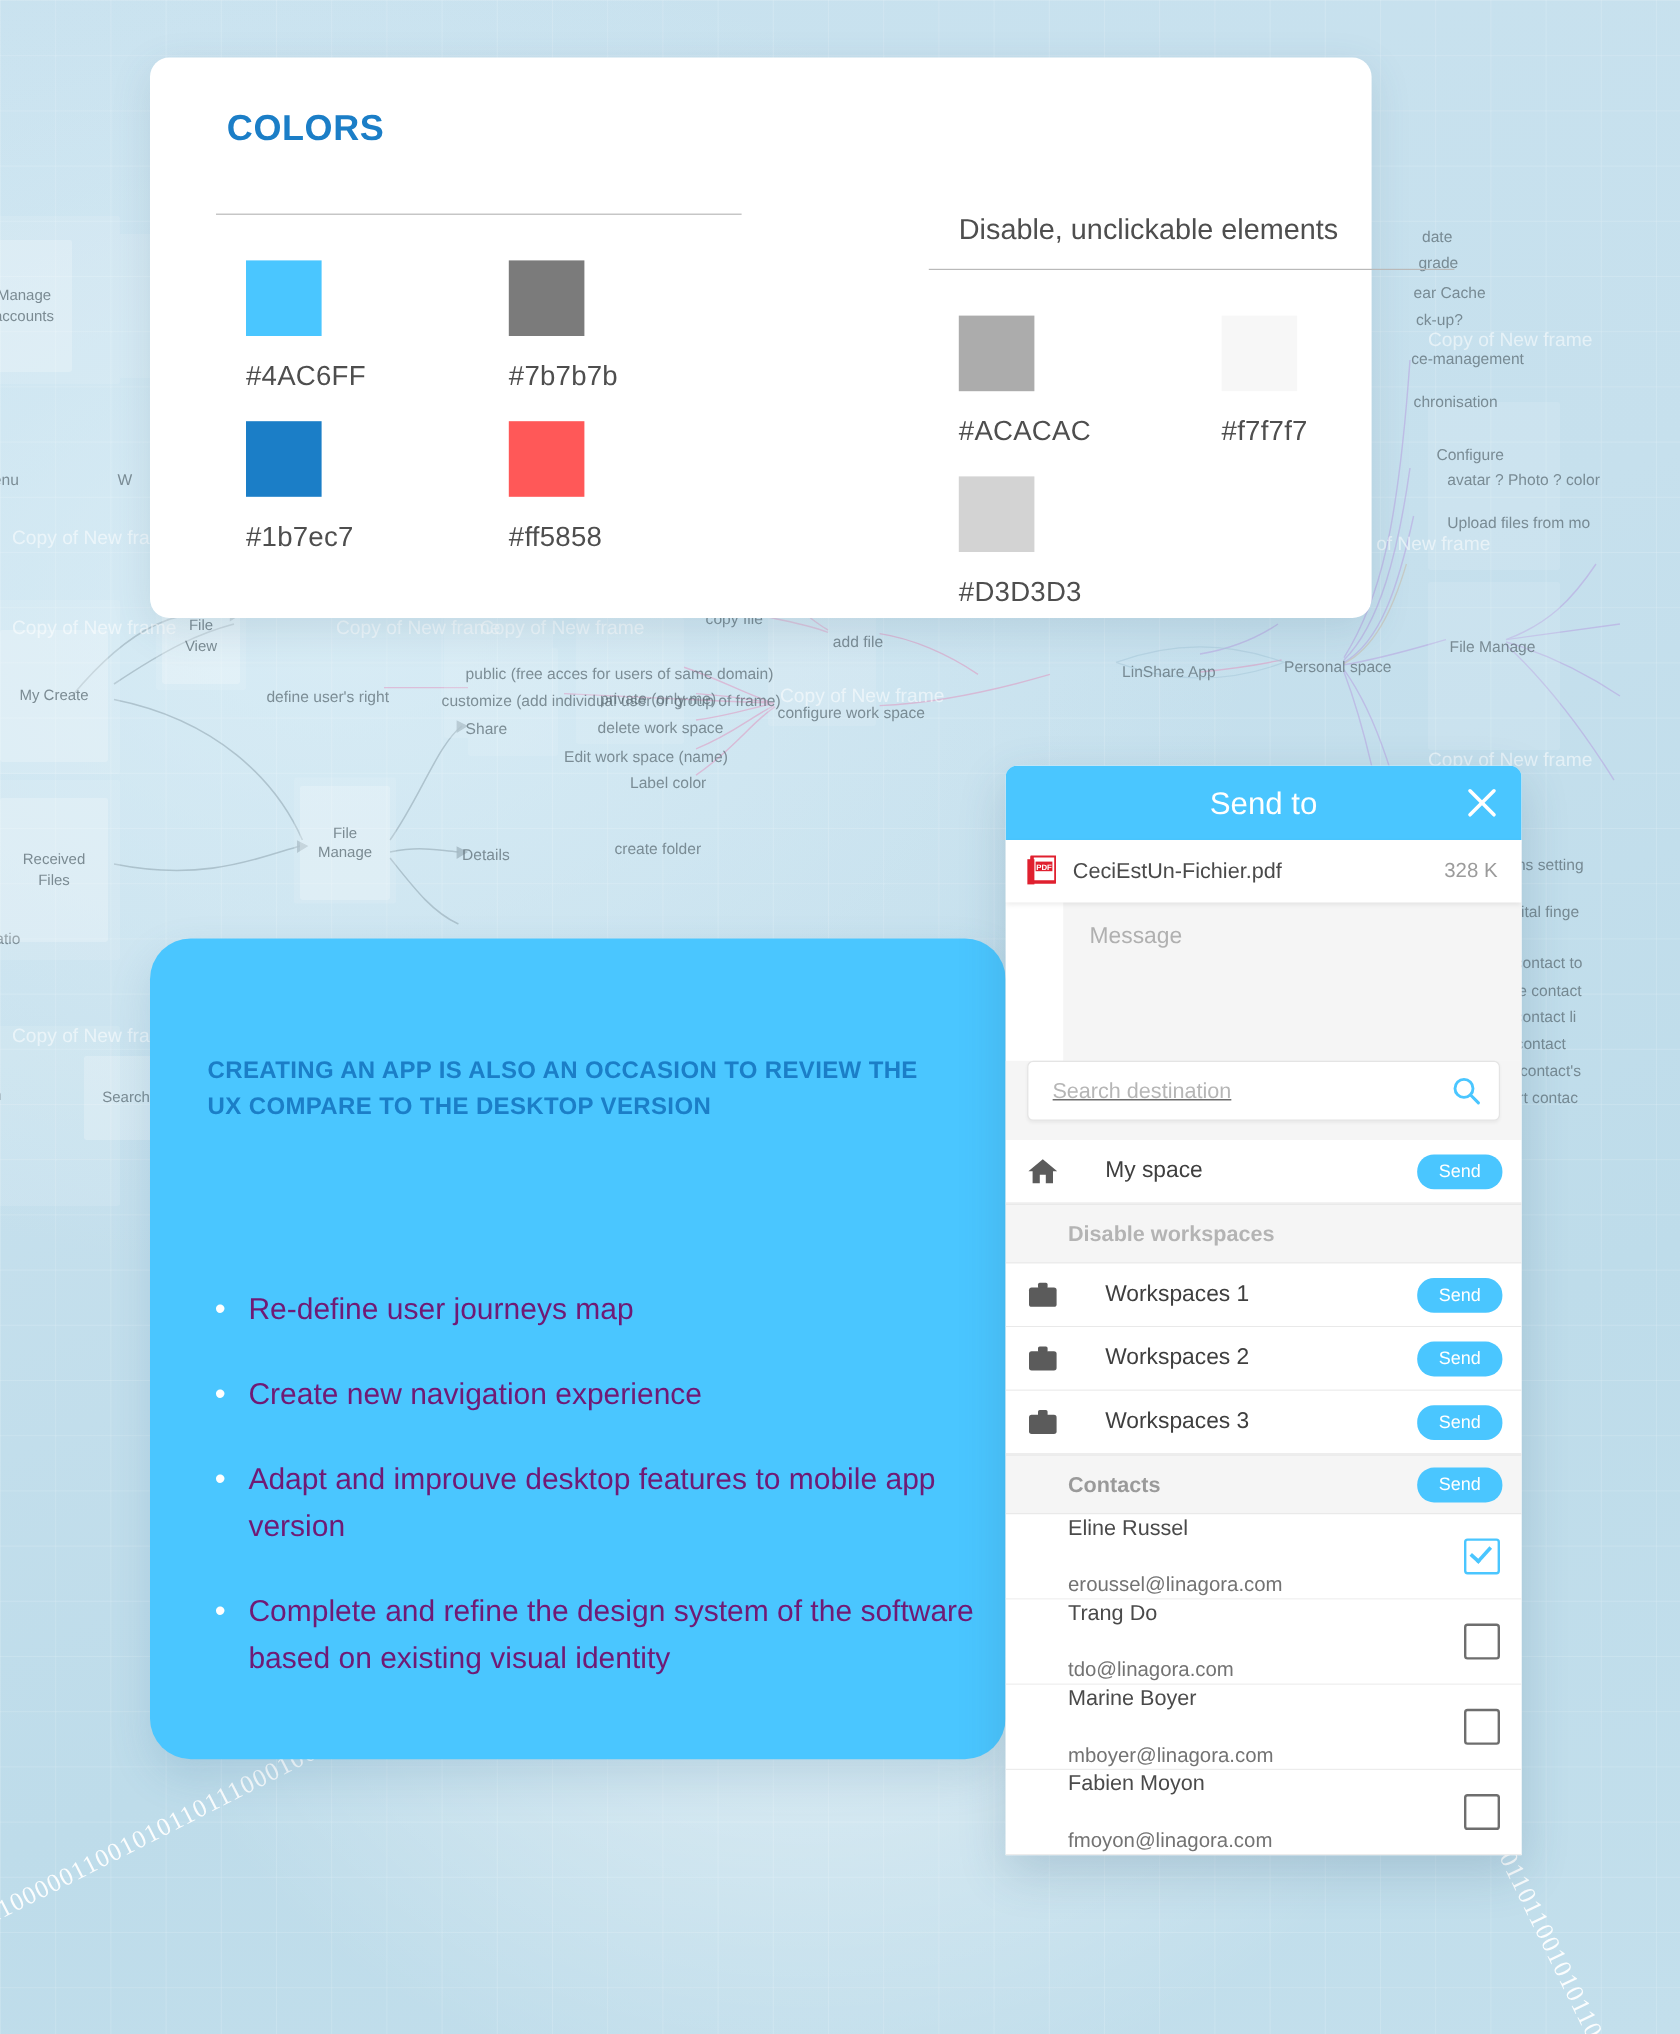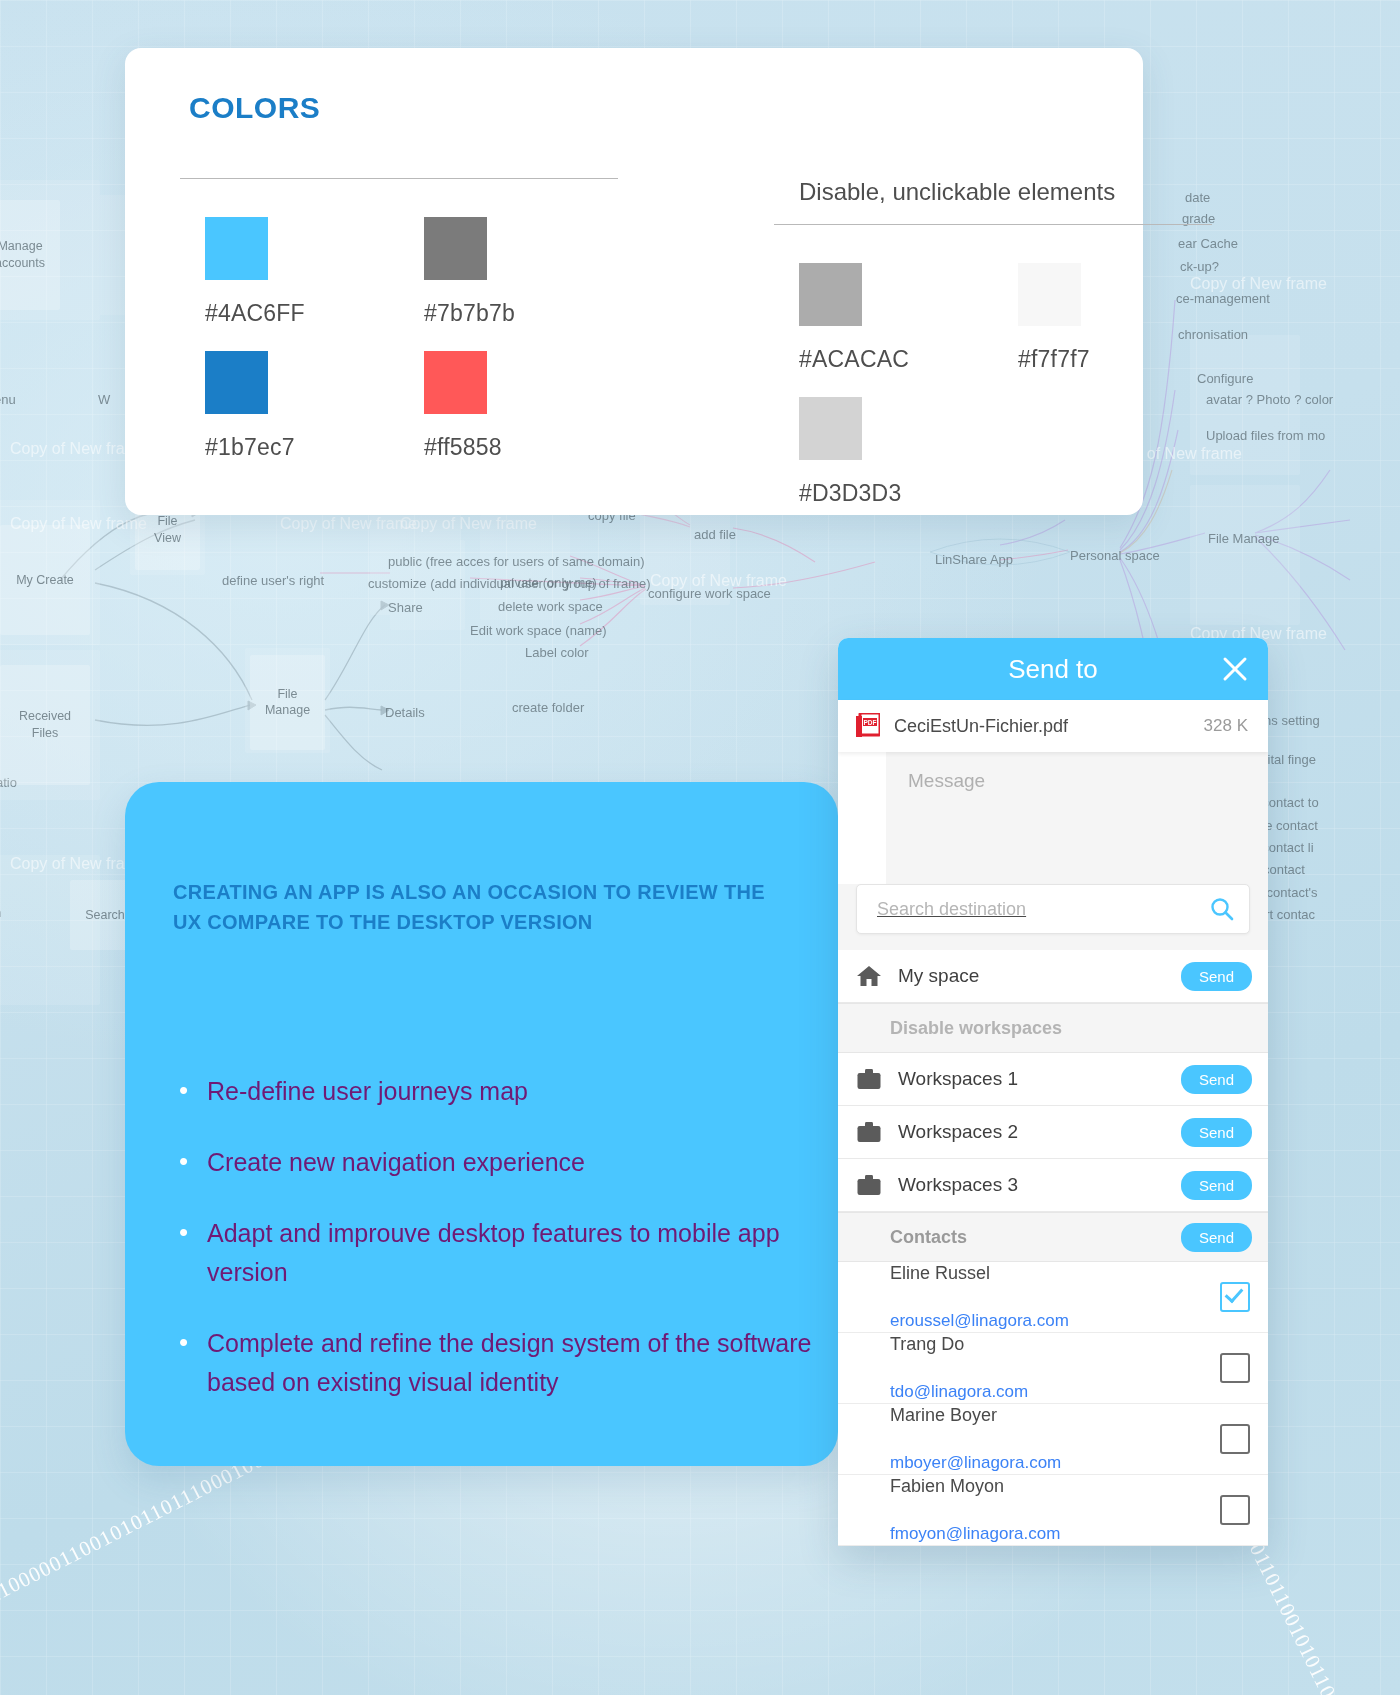--- a/index.html
+++ b/index.html
@@ -283,20 +283,21 @@
   #search-input::placeholder { color: #b6b6b6; }
   #search-icon { flex: 0 0 auto; width: 26px; height: 26px; cursor: pointer; }
 
   .dest-row {
     height: 52px;
     display: flex;
     align-items: center;
     padding: 0 16px 0 18px;
     background: #ffffff;
     border-bottom: 1px solid #e9e9e9;
+    gap: 23px;
   }
   .dest-icon { width: 26px; height: 24px; flex: 0 0 auto; }
   .dest-label {
     flex: 1 1 auto;
     margin-left: 16px;
     font-size: 19px;
     color: #3f3f3f;
   }
   .send-btn {
     flex: 0 0 auto;
@@ -330,21 +331,21 @@
   .contact-row {
     height: 70px;
     background: #ffffff;
     display: flex;
     align-items: center;
     padding: 0 18px 0 52px;
     border-bottom: 1px solid #ececec;
   }
   .contact-text { flex: 1 1 auto; }
   .contact-name { font-size: 18px; color: #4a4a4a; line-height: 1.35; }
-  .contact-email { font-size: 17px; color: #3b82f6; line-height: 1.35; margin-top: 25px; }
+  .contact-email { font-size: 17px; color: #737373; line-height: 1.35; margin-top: 25px; }
   .checkbox {
     flex: 0 0 auto;
     width: 26px;
     height: 26px;
     border: 2px solid #6e6e6e;
     border-radius: 3px;
     cursor: pointer;
     position: relative;
     background: #ffffff;
   }

